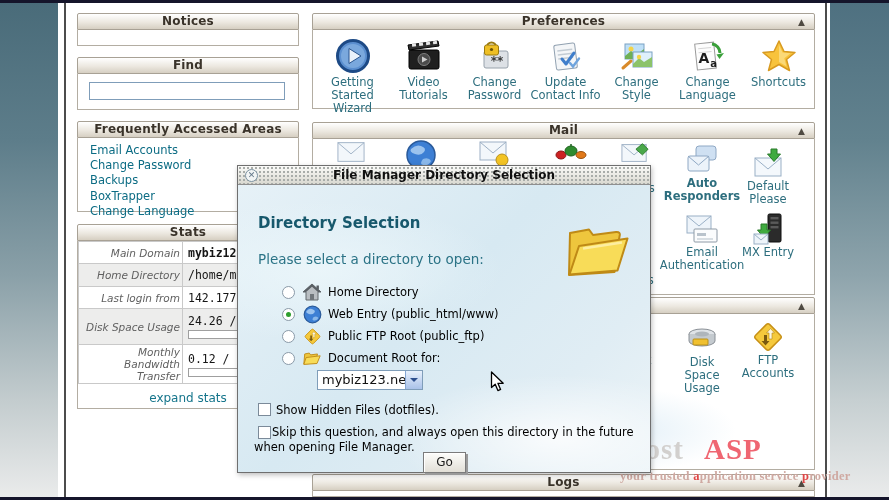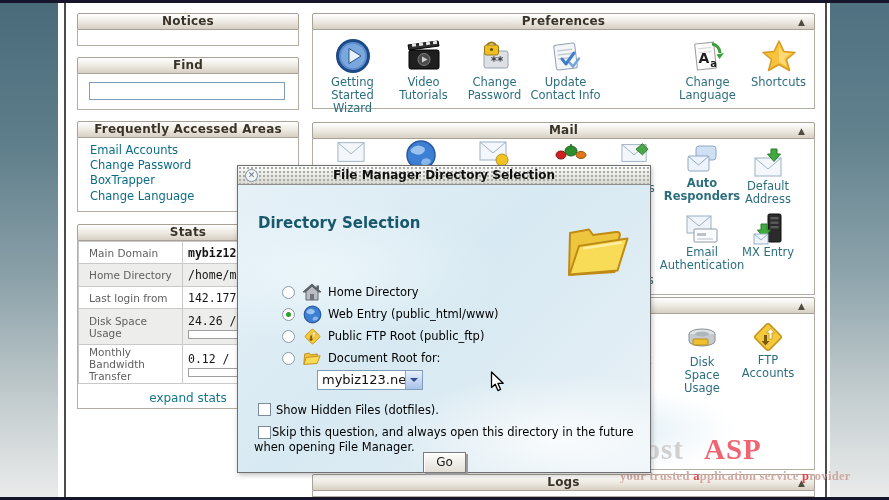--- a/index.html
+++ b/index.html
@@ -25,21 +25,21 @@
     font-size:12px; font-weight:bold; color:#3a332a; letter-spacing:.2px; }
   .p-body { position:relative; border:1px solid #b3ada2; border-top:none; background:#fff; }
   .collapse { position:absolute; right:9px; top:2px; font-size:9px; color:#4f4a42; line-height:13px; }
 
   
   .find-input { position:absolute; left:11px; top:8px; width:196px; height:18px;
     border:1px solid #7f9db9; background:#fff; font-size:12px; padding:0 3px; outline:none; }
   .faa-link { padding:1px 0 1px 12px; font-size:11.5px; line-height:13.2px; color:#0c6c84; cursor:pointer; }
   table.stats { border-collapse:collapse; width:220px; table-layout:fixed; }
   table.stats td { border:1px solid #c9c9c9; vertical-align:middle; }
-  td.s-label { width:104px; text-align:left; font-size:10.5px; color:#5f5f5f; padding:1px 10px; background:#fff; }
+  td.s-label { width:104px; text-align:right; font-size:10.5px; color:#5f5f5f; padding:1px 2px; background:#fff;font-style:italic; }
   td.s-val { font-family:"DejaVu Sans Mono", monospace; font-size:11.5px; color:#151515; padding:1px 0 1px 5px;
     white-space:nowrap; overflow:hidden; }
   tr.alt td { background:#ededec; }
   .s-bold { font-weight:bold; }
   .s-bar { width:56px; height:9px; border:1px solid #9f9f9f; background:#fff; margin-top:2px; }
   .expand-link { text-align:center; font-size:12px; color:#15758b; padding-top:7px; cursor:pointer; }
 
   
   .icon-item { position:absolute; display:flex; flex-direction:column; align-items:center;
     text-align:center; color:#2d6e7e; font-size:11.5px; line-height:13px; cursor:pointer; }
@@ -114,20 +114,21 @@
     <div class="p-body" style="height:36px;">
       <input class="find-input" type="text" style="">
     </div>
   </div>
 
   <div class="panel" style="left:77px; top:121px; width:222px;">
     <div class="p-head"><span>Frequently Accessed Areas</span></div>
     <div class="p-body" style="height:74px; padding-top:5px;">
       <div class="faa-link">Email Accounts</div>
       <div class="faa-link">Change Password</div>
+      <div class="faa-link">Backups</div>
       <div class="faa-link">BoxTrapper</div>
       <div class="faa-link">Change Language</div>
     </div>
   </div>
 
   <div class="panel" style="left:77px; top:224px; width:222px;">
     <div class="p-head"><span>Stats</span></div>
     <div class="p-body" style="height:168px;">
       <table class="stats">
         <tbody>
@@ -219,20 +220,34 @@
                 <line x1="9" y1="15" x2="24" y2="15" stroke="#c3ccd4" stroke-width="1.5"></line>
                 <line x1="9" y1="19" x2="24" y2="19" stroke="#c3ccd4" stroke-width="1.5"></line>
               </g>
               <path d="M13 20 l4 5 l8 -11" fill="none" stroke="#3f7ecb" stroke-width="3" stroke-linecap="round" stroke-linejoin="round"></path>
               <path d="M21 24 l3 3.5 l6 -8" fill="none" stroke="#6fa4dd" stroke-width="2.4" stroke-linecap="round"></path>
             </svg>
         </span>
         <span>Update Contact Info</span>
       </div>
 
+      <div class="icon-item" style="left:288px; top:6px; width:71px;">
+        <span class="icon-box">
+          <svg width="34" height="34" viewBox="0 0 34 34">
+              <rect x="5" y="5" width="19" height="15" fill="#bfe0f7" stroke="#7ba2c4"></rect>
+              <circle cx="11" cy="10" r="2.5" fill="#f3d34a"></circle>
+              <path d="M5 17 l6 -5 l5 4 l8 -6 v10 h-19 z" fill="#6fb056"></path>
+              <rect x="13" y="13" width="19" height="15" fill="#dff0fb" stroke="#7ba2c4"></rect>
+              <path d="M13 25 l6 -6 l5 4 l8 -5 v10 h-19 z" fill="#8cc36a"></path>
+              <circle cx="19" cy="18" r="2.2" fill="#f3d34a"></circle>
+              <line x1="3" y1="29" x2="11" y2="22" stroke="#d98a2a" stroke-width="3" stroke-linecap="round"></line>
+            </svg>
+        </span>
+        <span>Change Style</span>
+      </div>
 
       <div class="icon-item" style="left:359px; top:6px; width:71px;">
         <span class="icon-box">
           <svg width="34" height="34" viewBox="0 0 34 34">
               <g transform="rotate(-6 15 17)">
                 <rect x="5" y="4" width="19" height="26" fill="#fdfdfd" stroke="#9a9a9a"></rect>
                 <line x1="8" y1="9" x2="21" y2="9" stroke="#d5d5d5"></line>
                 <line x1="8" y1="13" x2="21" y2="13" stroke="#d5d5d5"></line>
               </g>
               <text x="13" y="24" font-size="14" font-weight="bold" fill="#1c1c1c" text-anchor="middle" font-family="DejaVu Sans">A</text>
@@ -312,21 +327,21 @@
     <span>Auto Responders</span>
   </div>
   <div class="icon-item" style="left:728px; top:146px; width:80px;">
     <span class="icon-box sm">
       <svg width="32" height="32" viewBox="0 0 32 32">
           <rect x="3" y="11" width="26" height="18" fill="#f4f8fc" stroke="#9ab0c6"></rect>
           <path d="M3 11 L16 22 L29 11" fill="none" stroke="#9ab0c6"></path>
           <polygon points="19,2 25,2 25,7 28.5,7 22,14.5 15.5,7 19,7" fill="#3faa3f" stroke="#2a7a2a"></polygon>
         </svg>
     </span>
-    <span>Default Address</span>
+    <span>Default Please</span>
   </div>
   <div class="icon-item" style="left:650px; top:212px; width:104px;">
     <span class="icon-box sm">
       <svg width="34" height="32" viewBox="0 0 34 32">
           <rect x="2" y="3" width="24" height="17" fill="#eef4fa" stroke="#9ab0c6"></rect>
           <path d="M2 3 L14 13 L26 3" fill="none" stroke="#9ab0c6"></path>
           <rect x="9" y="16" width="23" height="13" rx="1" fill="#fbfcfd" stroke="#8e9aa6"></rect>
           <rect x="12" y="20" width="9" height="3" fill="#b9c3cc"></rect>
           <line x1="12" y1="26" x2="28" y2="26" stroke="#ccd4da" stroke-width="1.5"></line>
         </svg>
@@ -394,20 +409,21 @@
   <div class="wm wm-brand"><span class="wm-gray">Host</span><span class="wm-red">ASP</span></div>
   <div class="wm wm-tag"><span>your trusted </span><span class="rl">a</span><span>pplication </span><span>service </span><span class="rl">p</span><span>rovider</span></div>
 
   <div class="dialog">
     <div class="dlg-title">
       <span class="dlg-close">✕</span>
       <span>File Manager Directory Selection</span>
     </div>
     <div class="dlg-body">
       <div class="dlg-heading">Directory Selection</div>
+      <div class="dlg-sub">Please select a directory to open:</div>
 
       <span class="dlg-folder">
         <svg width="84" height="66" viewBox="0 0 84 66">
           <path d="M14 14 L33 10.5 L37 16 L60 13 C63.5 12.6 64 14.5 63.8 16 L61 31 L58.5 53 L13 56 Z" fill="#eec63d" stroke="#bf8a16" stroke-width="2" stroke-linejoin="round"></path>
           <path d="M23 27 L71.5 19.5 L61.5 51.5 L13.5 55.5 Z" fill="#f8dc58" stroke="#bf8a16" stroke-width="2" stroke-linejoin="round"></path>
           <path d="M27 29.5 L66 23.5" stroke="#fdeea0" stroke-width="2.5" fill="none"></path>
         </svg>
       </span>
 
       <div class="dlg-option" style="top:97px;">

